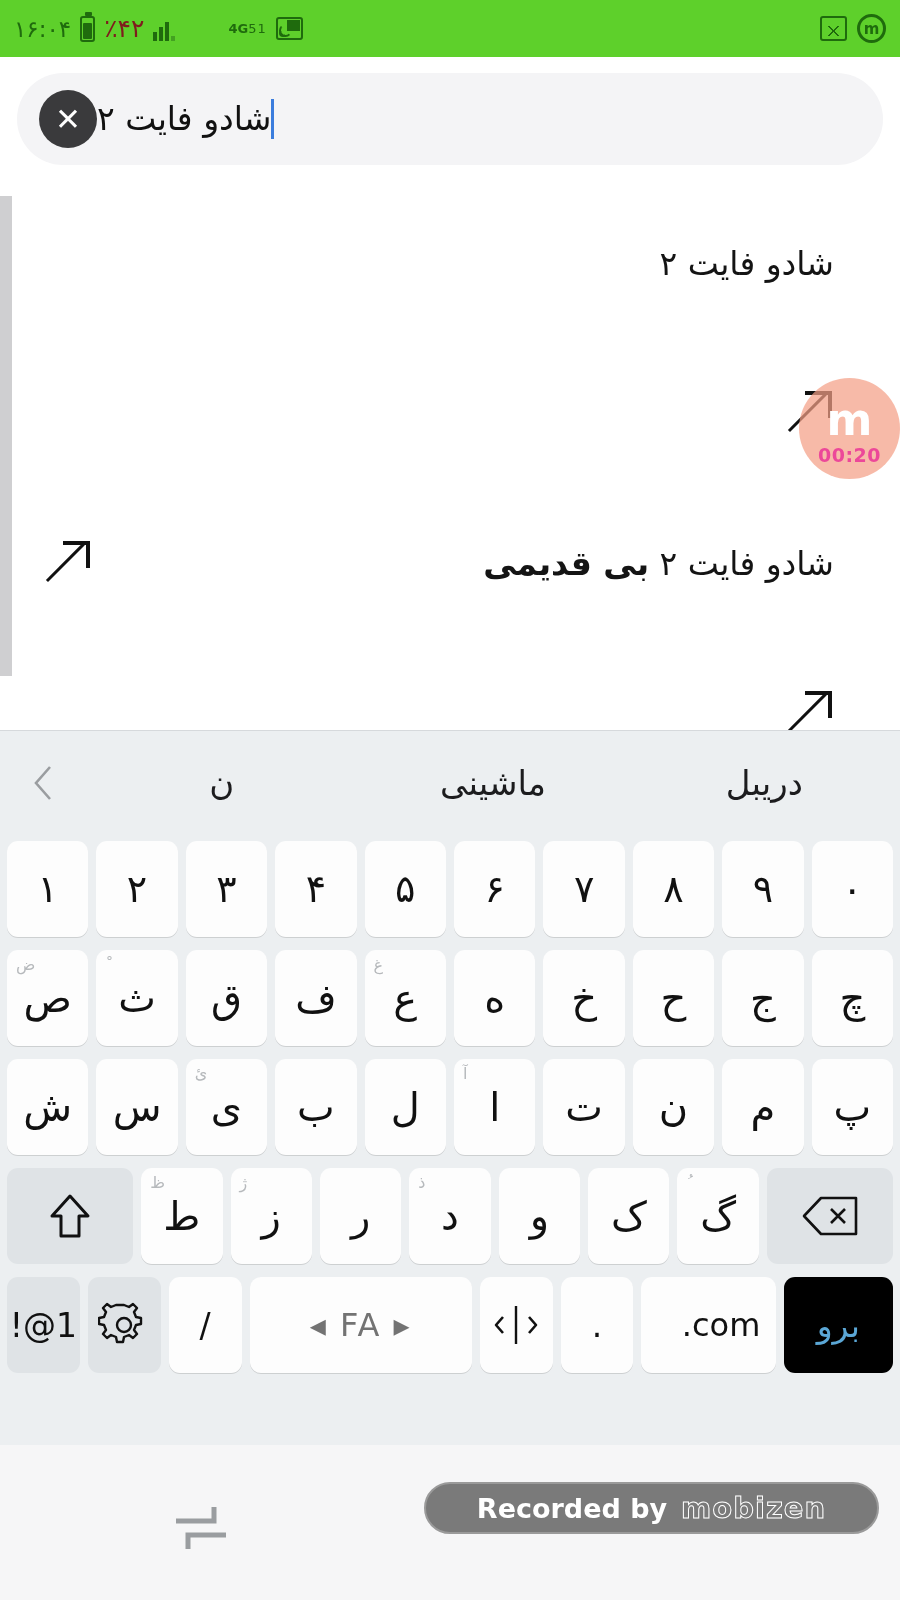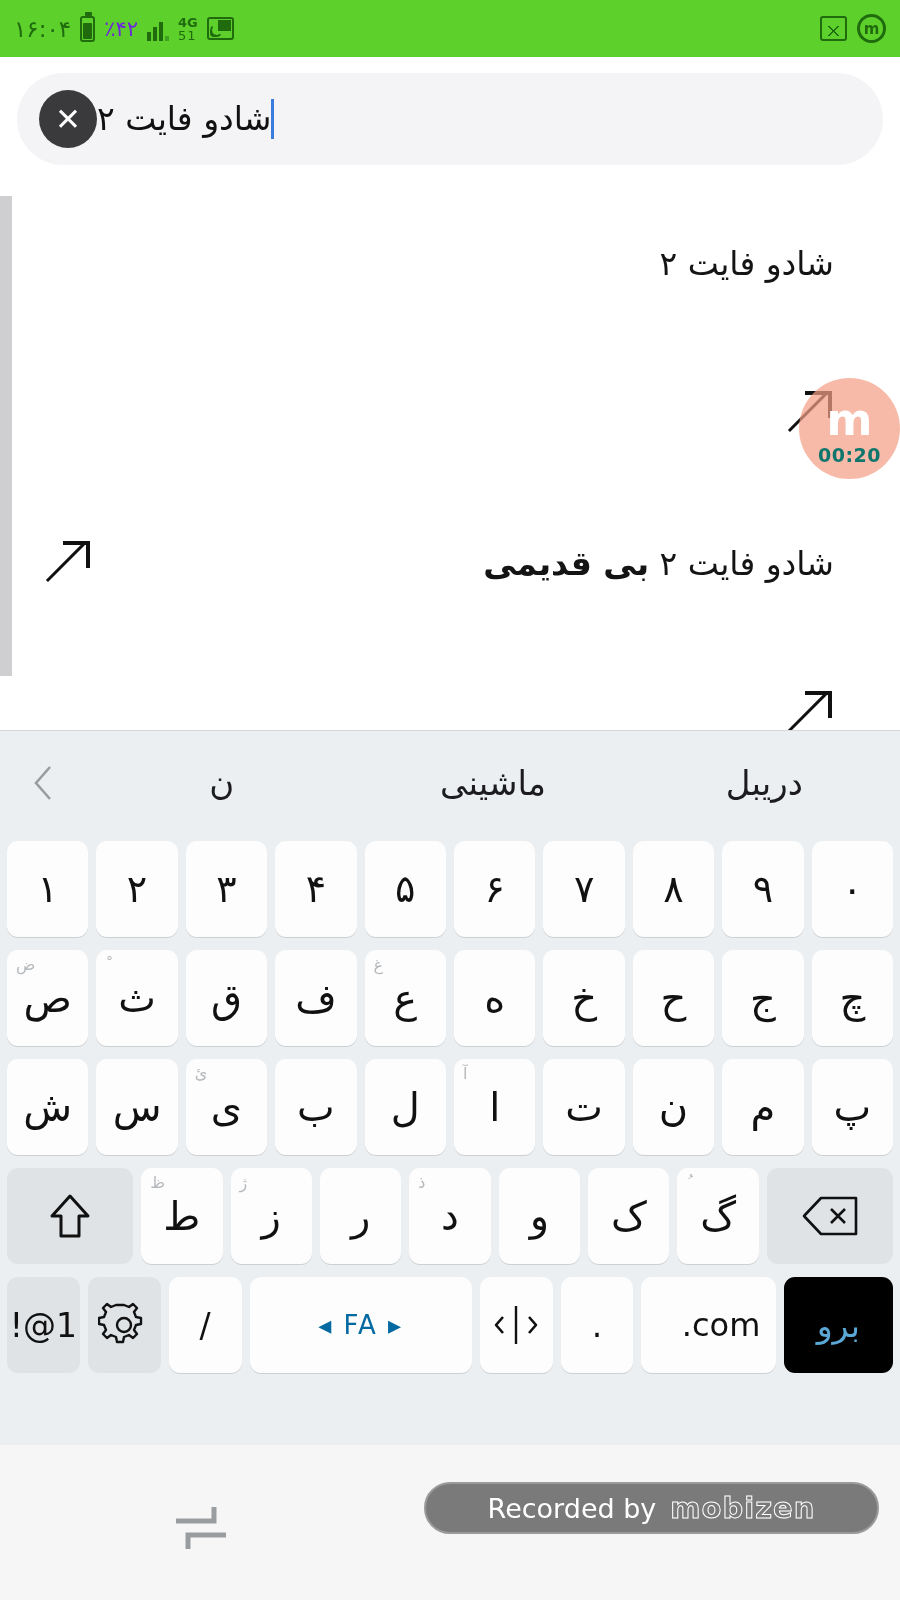--- a/index.html
+++ b/index.html
@@ -14,29 +14,29 @@
   
   .statusbar{
     position:absolute; top:0; left:0; width:900px; height:57px;
     background:var(--statusgreen,#5ED02B);
     display:flex; align-items:center; justify-content:space-between;
     padding:0 14px;
   }
   .sb-left{ display:flex; align-items:center; gap:9px; }
   .sb-right{ display:flex; align-items:center; gap:10px; }
   .sb-time{ font-size:23px; color:#1f6b0d; font-weight:500; letter-spacing:0.5px;}
-  .sb-pct{ font-size:21px; color:#6d28d9; }
+  .sb-pct{ font-size:25px; color:#7f1d1d; }
   .battery{ width:15px; height:26px; border:2.5px solid #1f6b0d; border-radius:3px; position:relative; }
   .battery:before{ content:""; position:absolute; top:-6px; left:3px; width:7px; height:4px; background:#1f6b0d; border-radius:1px;}
   .battery:after{ content:""; position:absolute; left:1px; right:1px; bottom:1px; height:72%; background:#1f6b0d; border-radius:1px;}
   .bars{ display:flex; align-items:flex-end; gap:2px; height:24px; }
   .bars i{ display:block; width:4px; background:#1f6b0d; }
   .bars i:nth-child(1){ height:9px;} .bars i:nth-child(2){ height:14px;} .bars i:nth-child(3){ height:19px;}
   .bars i:nth-child(4){ height:5px; background:#2d7a19; opacity:.55;}
-  .net4g{ display:flex; flex-direction:column; line-height:1; color:#1f6b0d; }
+  .net4g{ display:flex; flex-direction:row; line-height:1; color:#1f6b0d;margin-left:44px; }
   .net4g b{ font-size:13px; font-weight:700;}
   .net4g s{ font-size:13px; text-decoration:none; letter-spacing:1px;}
   .cast{ width:27px; height:23px; position:relative; }
   .cast .scr{ position:absolute; inset:0; border:2.5px solid #1f6b0d; border-radius:3px;}
   .cast .fill{ position:absolute; right:3px; top:3px; width:13px; height:11px; background:#1f6b0d;}
   .cast .w1,.cast .w2{ position:absolute; left:3px; bottom:3px; border:2px solid #1f6b0d; border-radius:50%; border-right-color:transparent; border-top-color:transparent;}
   .cast .w1{ width:8px; height:8px;} .cast .w2{ width:13px; height:13px;}
   .sb-chart{ width:27px; height:25px; border:2.5px solid #1f6b0d; border-radius:3px; position:relative; overflow:hidden;}
   .sb-chart:after{ content:""; position:absolute; left:3px; bottom:3px; width:17px; height:10px;
      background:linear-gradient(135deg,transparent 48%,#1f6b0d 48%,#1f6b0d 55%,transparent 55%),
@@ -77,21 +77,21 @@
   .arrow-ne:after{ content:""; position:absolute; right:2px; top:2px; width:23px; height:23px;
      border-top:4px solid #111; border-right:4px solid #111; }
 
   
   .mz-float{
     position:absolute; left:799px; top:378px; width:101px; height:101px; border-radius:50%;
     background:rgba(244,160,135,0.72);
     display:flex; flex-direction:column; align-items:center; justify-content:center; gap:2px;
   }
   .mz-float .glyph{ font-size:44px; font-weight:700; color:#fff; line-height:1; margin-top:6px; font-family:"DejaVu Sans", sans-serif;}
-  .mz-float .timer{ font-size:19px; color:#0f766e; font-weight:700; letter-spacing:0.5px; }
+  .mz-float .timer{ font-size:19px; color:#ec4899; font-weight:700; letter-spacing:0.5px; }
 
   
   .keyboard{ position:absolute; left:0; top:730px; width:900px; height:715px; background:#eceff1; }
   .kb-suggest{
     height:105px; background:#eceff1; border-top:1px solid #d6d9dc;
     display:flex; flex-direction:row-reverse; align-items:center;
   }
   .kb-sug-item{ flex:1; text-align:center; font-size:34px; color:#1c1c1e; direction:rtl; }
   .kb-sug-chev{ width:86px; display:flex; align-items:center; justify-content:center; }
   .kb-sug-chev svg{ width:26px; height:40px; }
@@ -99,37 +99,37 @@
   .kb-rows{ padding:6px 7px 0; }
   .kbrow{ display:flex; justify-content:center; gap:8px; margin-bottom:13px; }
   .key{
     flex:1 1 0; height:96px; background:#fdfdfd; border-radius:11px;
     display:flex; align-items:center; justify-content:center; position:relative;
     font-size:40px; color:#111; box-shadow:0 1px 0 rgba(0,0,0,0.13);
   }
   .key .hint{ position:absolute; top:5px; left:9px; font-size:16px; color:#b6b9bc; }
   .key.fn{ background:#dfe3e6; box-shadow:none; }
   .key.wide{ flex:1.55 1 0; }
-  .key.space{ flex:3.05 1 0; font-size:26px; color:#0369a1; letter-spacing:2px; }
+  .key.space{ flex:3.05 1 0; font-size:32px; color:#737373; letter-spacing:2px; }
   .key.go{ flex:1.5 1 0; background:#000000; box-shadow:none; color:#5ba7d6; font-size:33px; }
   .key.com{ flex:1.5 1 0; font-size:32px;padding-left:25px; }
   .key.sym{ font-size:33px; }
   .key.num{ font-size:38px; }
 
   .icon-shift svg, .icon-bksp svg, .icon-gear svg, .icon-cursor svg { display:block; }
 
   
   .bottombar{ position:absolute; left:0; top:1445px; width:900px; height:155px; background:#f6f6f7; }
   .hidekb{ position:absolute; left:170px; top:56px; width:62px; height:52px; }
   .watermark{
     position:absolute; left:424px; top:1482px; width:455px; height:52px;
     background:#7a7a7a; border-radius:26px; display:flex; align-items:center; justify-content:center; gap:14px;
     border:2px solid #9a9a9a;
   }
-  .watermark .rec{ font-size:27px; font-weight:400; color:#fff; font-family:"DejaVu Sans", sans-serif; }
+  .watermark .rec{ font-size:27px; font-weight:700; color:#fff; font-family:"DejaVu Sans", sans-serif; }
   .watermark .brand{ font-size:29px; font-weight:700; color:#fff; letter-spacing:1px;
     -webkit-text-stroke:1px #fff; color:#7a7a7a; font-family:"DejaVu Sans", sans-serif; }
 </style>
 </head>
 <body>
 
 <div id="screen">
 
   <div class="statusbar">
     <div class="sb-left">

